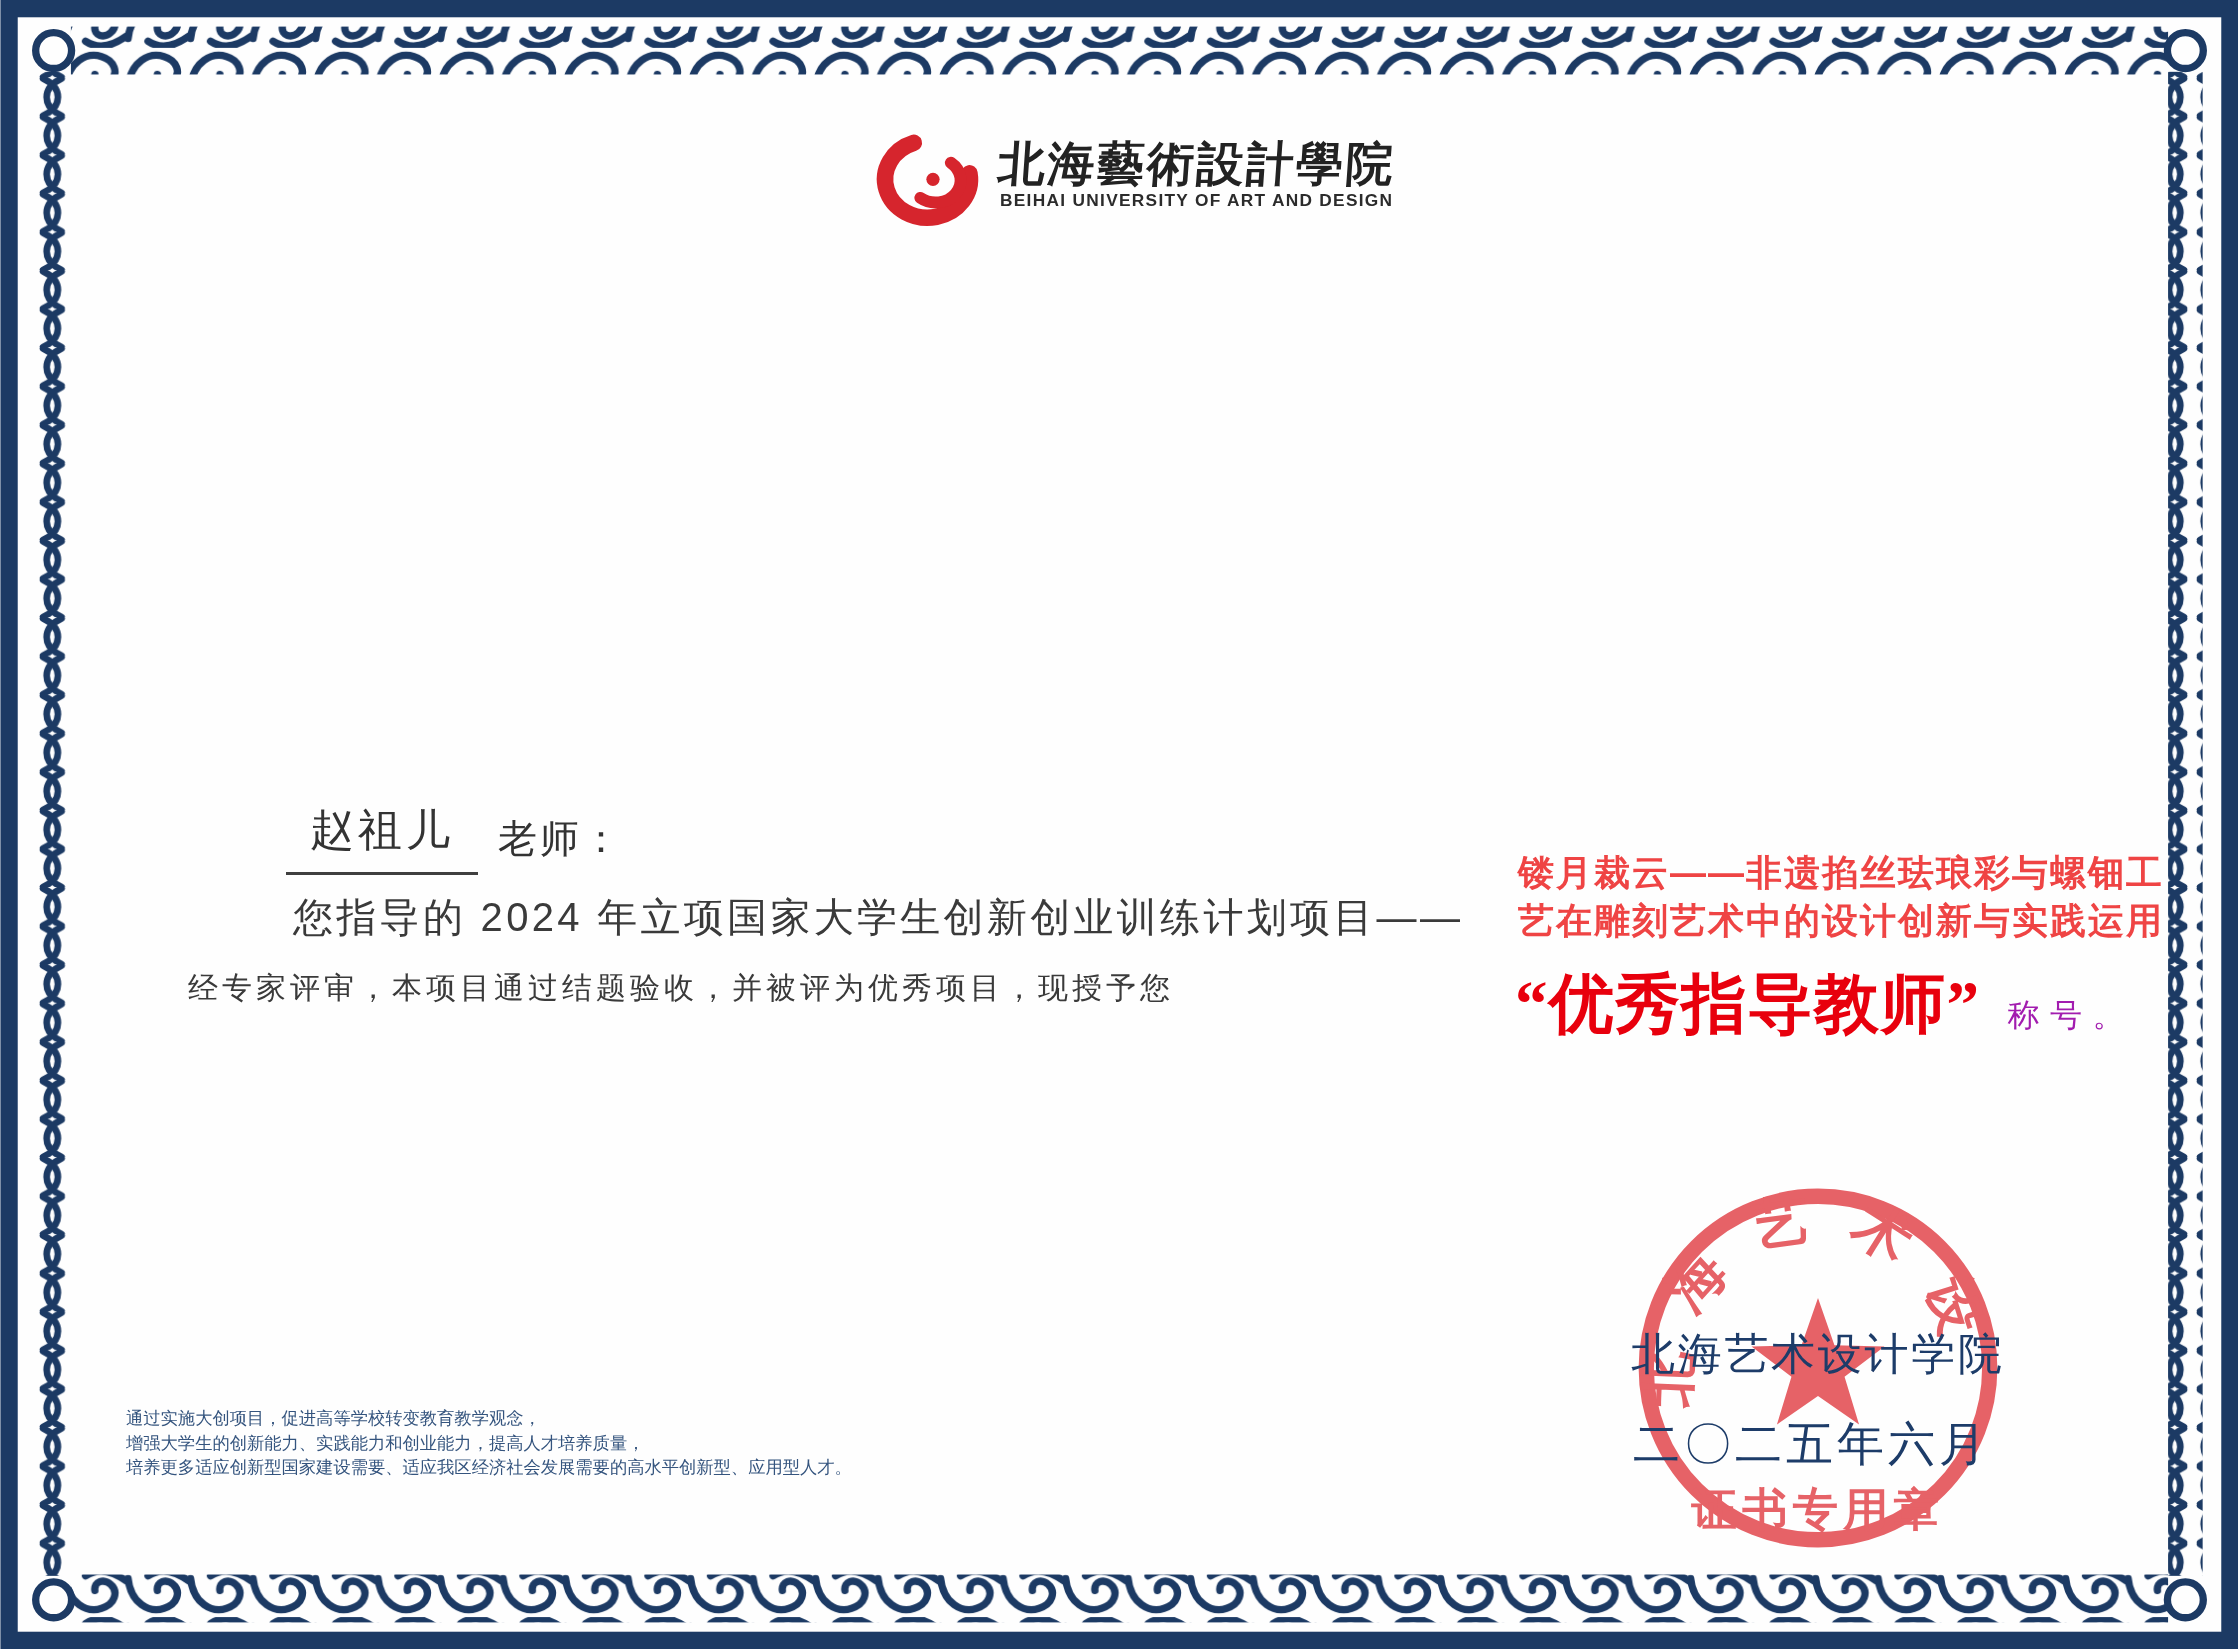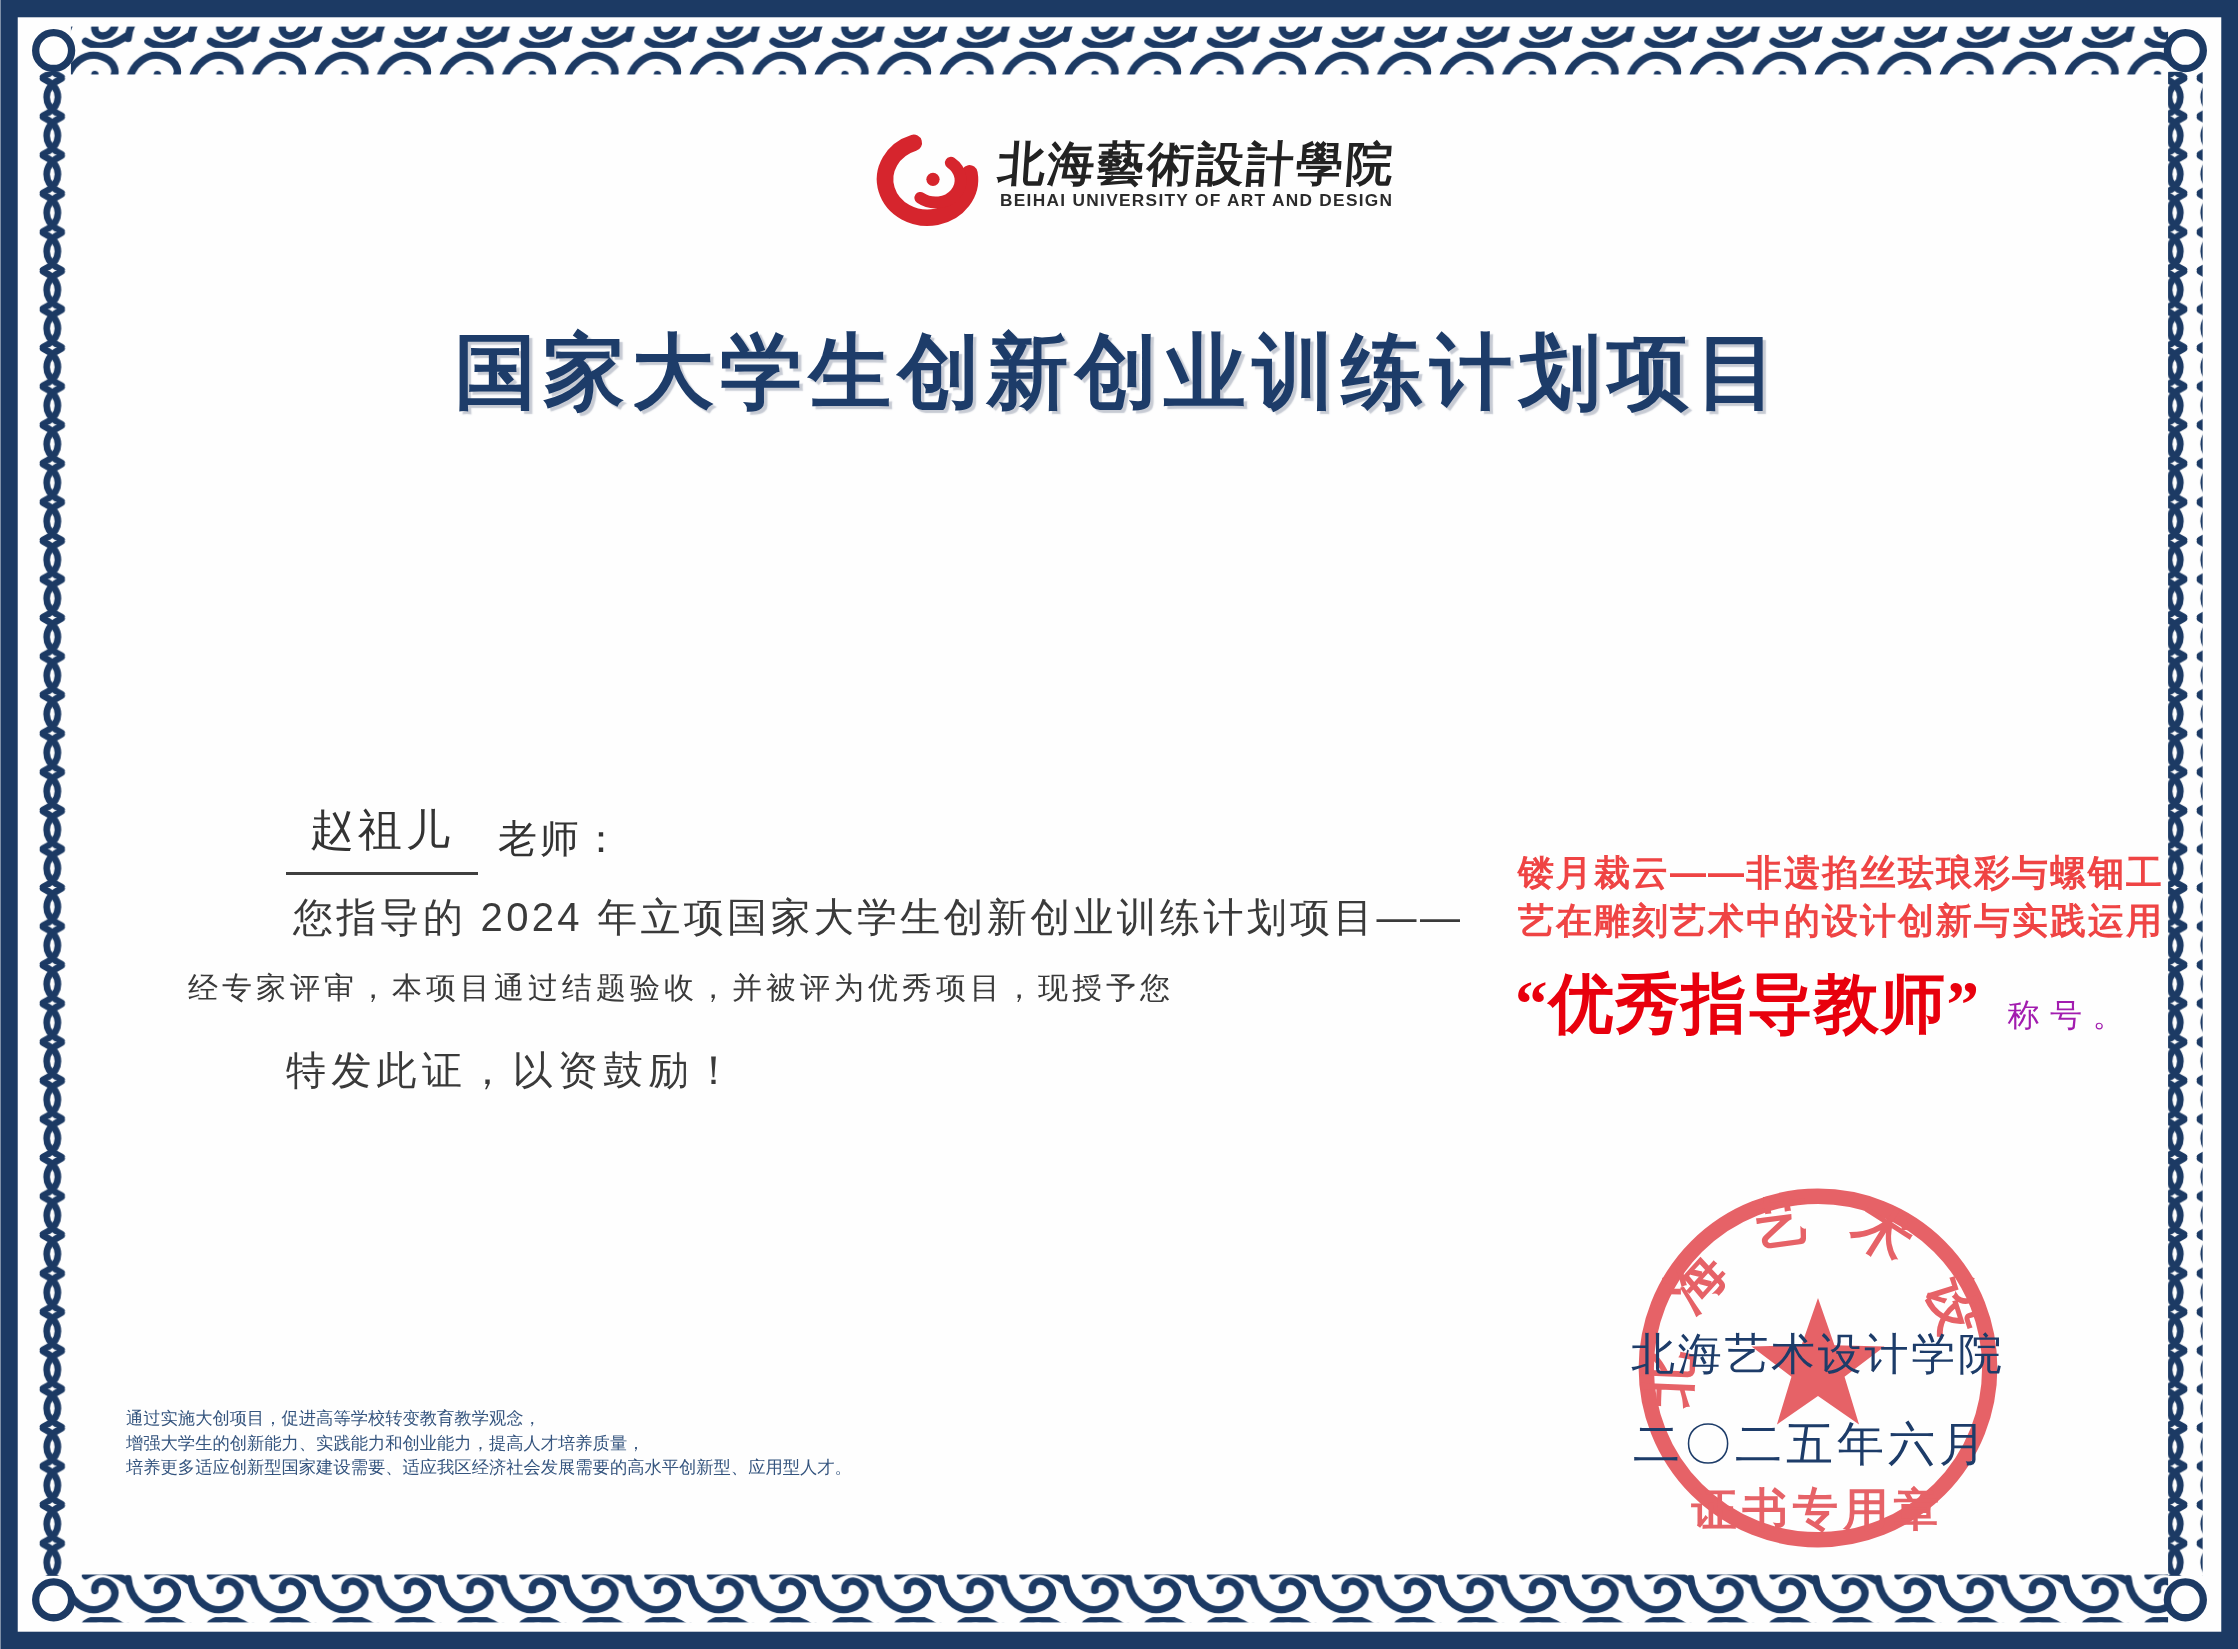--- a/index.html
+++ b/index.html
@@ -108,30 +108,28 @@
   </svg>
 
   <svg class="abs logo-swirl" width="118" height="100" viewBox="0 0 178 150">
     <path d="M66,16 A64,58 0 1 0 150,62" fill="none" stroke="#d6252d" stroke-width="25" stroke-linecap="round"></path>
     <path d="M122,46 A35,31 0 1 1 76,99" fill="none" stroke="#d6252d" stroke-width="18" stroke-linecap="round"></path>
     <circle cx="95" cy="71" r="10" fill="#d6252d"></circle>
   </svg>
   <div class="abs logo-cn">北海藝術設計學院</div>
   <div class="abs logo-en">BEIHAI UNIVERSITY OF ART AND DESIGN</div>
 
-  <div class="abs title title1">国家大学生创新创业训练计划项目</div>
 
   <div class="abs body-text name-line">
     <span class="name-underline"><span class="recipient-name">赵祖儿</span></span>
     <span class="salutation">老师：</span>
   </div>
 
   <div class="abs body-text line1">您指导的 2024 年立项国家大学生创新创业训练计划项目——</div>
   <div class="abs body-text line2">经专家评审，本项目通过结题验收，并被评为优秀项目，现授予您</div>
-  <div class="abs body-text line3">特发此证，以资鼓励！</div>
 
   <div class="abs proj proj1">镂月裁云——非遗掐丝珐琅彩与螺钿工</div>
   <div class="abs proj proj2">艺在雕刻艺术中的设计创新与实践运用</div>
 
   <div class="abs award-line">
     <span class="award-red">“优秀指导教师”</span>
     <span class="award-suffix">称号。</span>
   </div>
 
   <div class="abs footnote">

